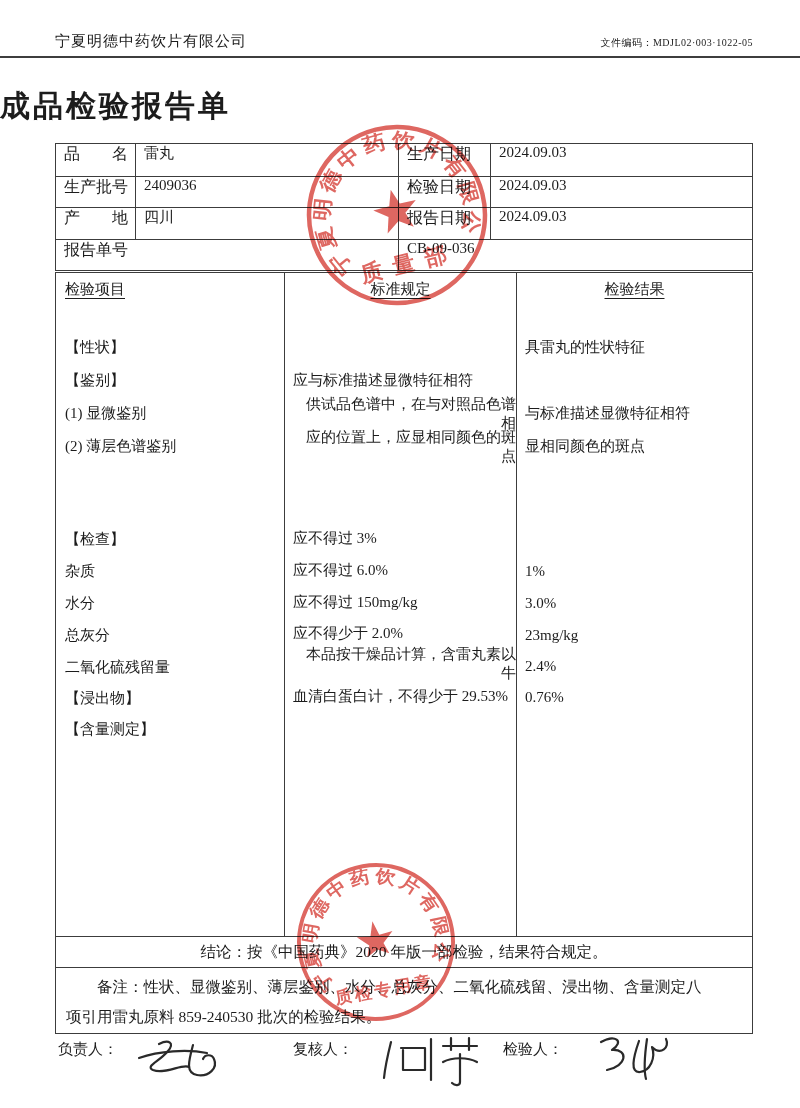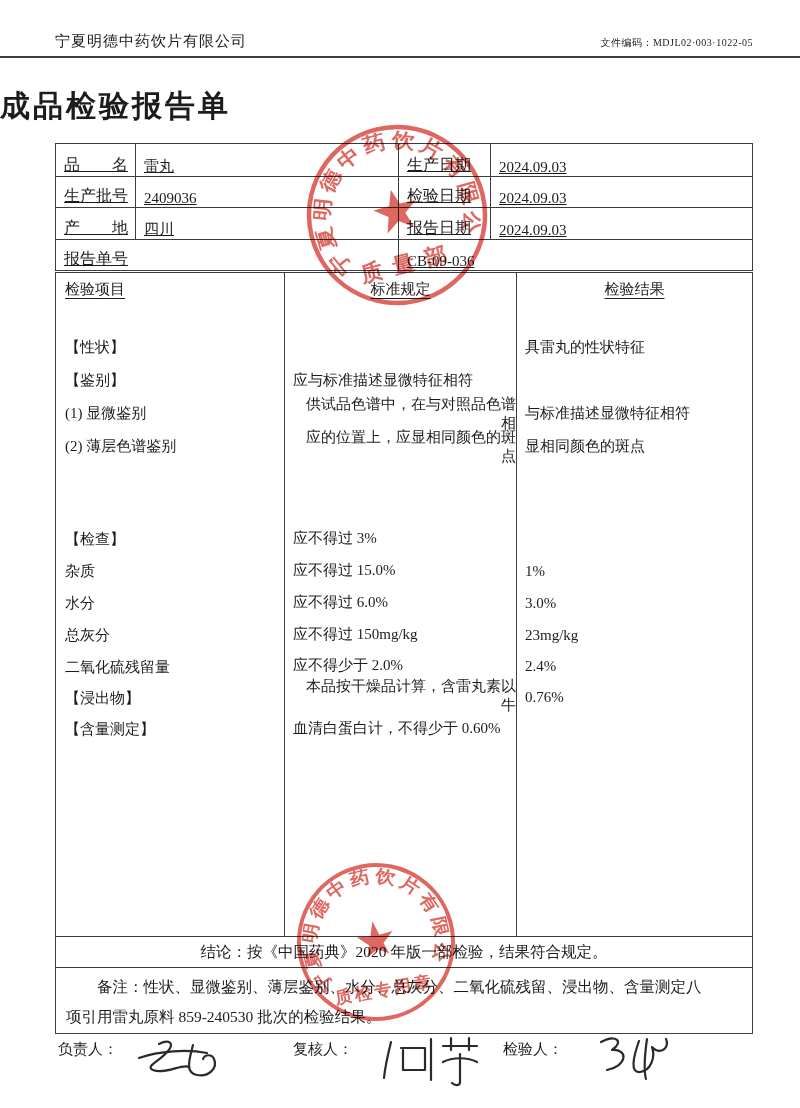--- a/index.html
+++ b/index.html
@@ -11,21 +11,21 @@
   .doc-header{position:absolute;top:32px;left:55px;right:47px;display:flex;justify-content:space-between;align-items:baseline;}
   .company-name{font-size:15px;letter-spacing:1px;}
   .doc-code{font-size:10px;letter-spacing:.5px;}
   .header-rule{position:absolute;top:56px;left:0;width:800px;height:2px;background:#3d3d3d;}
   
   .report-title{position:absolute;top:86px;left:0;width:800px;
     font-size:30px;font-weight:700;letter-spacing:3px;}
   
   .info-table{position:absolute;top:143px;left:55px;width:696px;border:1.5px solid #3c3c3c;
     display:grid;grid-template-columns:79px 263px 92px 262px;grid-auto-rows:31.5px;font-size:15px;}
-  .info-table .cell{display:flex;align-items:flex-end;border-top:1px solid #3c3c3c;padding-left:8px;box-sizing:border-box;text-decoration:underline;}
+  .info-table .cell{display:flex;align-items:flex-start;border-top:1px solid #3c3c3c;padding-left:8px;box-sizing:border-box;}
   .info-table .r1{border-top:none;}
   .info-table .vline{border-left:1px solid #3c3c3c;}
   .jlabel{display:inline-block;width:64px;text-align:justify;text-align-last:justify;font-size:16px;}
   .plain-label{font-size:16px;}
   .span2{grid-column:1 / span 2;}
   .span2b{grid-column:3 / span 2;}
   
   .main-table{position:absolute;top:272px;left:55px;width:696px;border:1.5px solid #3c3c3c;box-sizing:content-box;}
   .cols{display:grid;grid-template-columns:229px 232px 235px;height:663px;}
   .col{box-sizing:border-box;display:flex;flex-direction:column;text-align:right;}
@@ -125,26 +125,25 @@
             <span class="uline">标准规定</span>
           </div>
         <div class="ln" style="height:25px"></div>
         <div class="ln" style="height:33px"></div>
         <div class="ln" style="height:33px">应与标准描述显微特征相符</div>
         <div class="ln" style="height:33px">供试品色谱中，在与对照品色谱相</div>
         <div class="ln" style="height:33px">应的位置上，应显相同颜色的斑点</div>
         <div class="ln" style="height:27px"></div>
         <div class="ln" style="height:32px"></div>
         <div class="ln" style="height:32px">应不得过 3%</div>
-        <div class="ln" style="height:32px">应不得过 15.0%</div>
         <div class="ln" style="height:32px">应不得过 6.0%</div>
         <div class="ln" style="height:32px">应不得过 150mg/kg</div>
         <div class="ln" style="height:30px">应不得少于 2.0%</div>
         <div class="ln" style="height:32px">本品按干燥品计算，含雷丸素以牛</div>
-        <div class="ln" style="height:32px">血清白蛋白计，不得少于 0.60%</div>
+        <div class="ln" style="height:32px">血清白蛋白计，不得少于 29.53%</div>
       </div>
 
       <div class="col c3">
         <div class="ln hdr ctr" style="height:33px">
             <span class="uline">检验结果</span>
           </div>
         <div class="ln" style="height:25px"></div>
         <div class="ln" style="height:33px">具雷丸的性状特征</div>
         <div class="ln" style="height:33px"></div>
         <div class="ln" style="height:33px">与标准描述显微特征相符</div>

